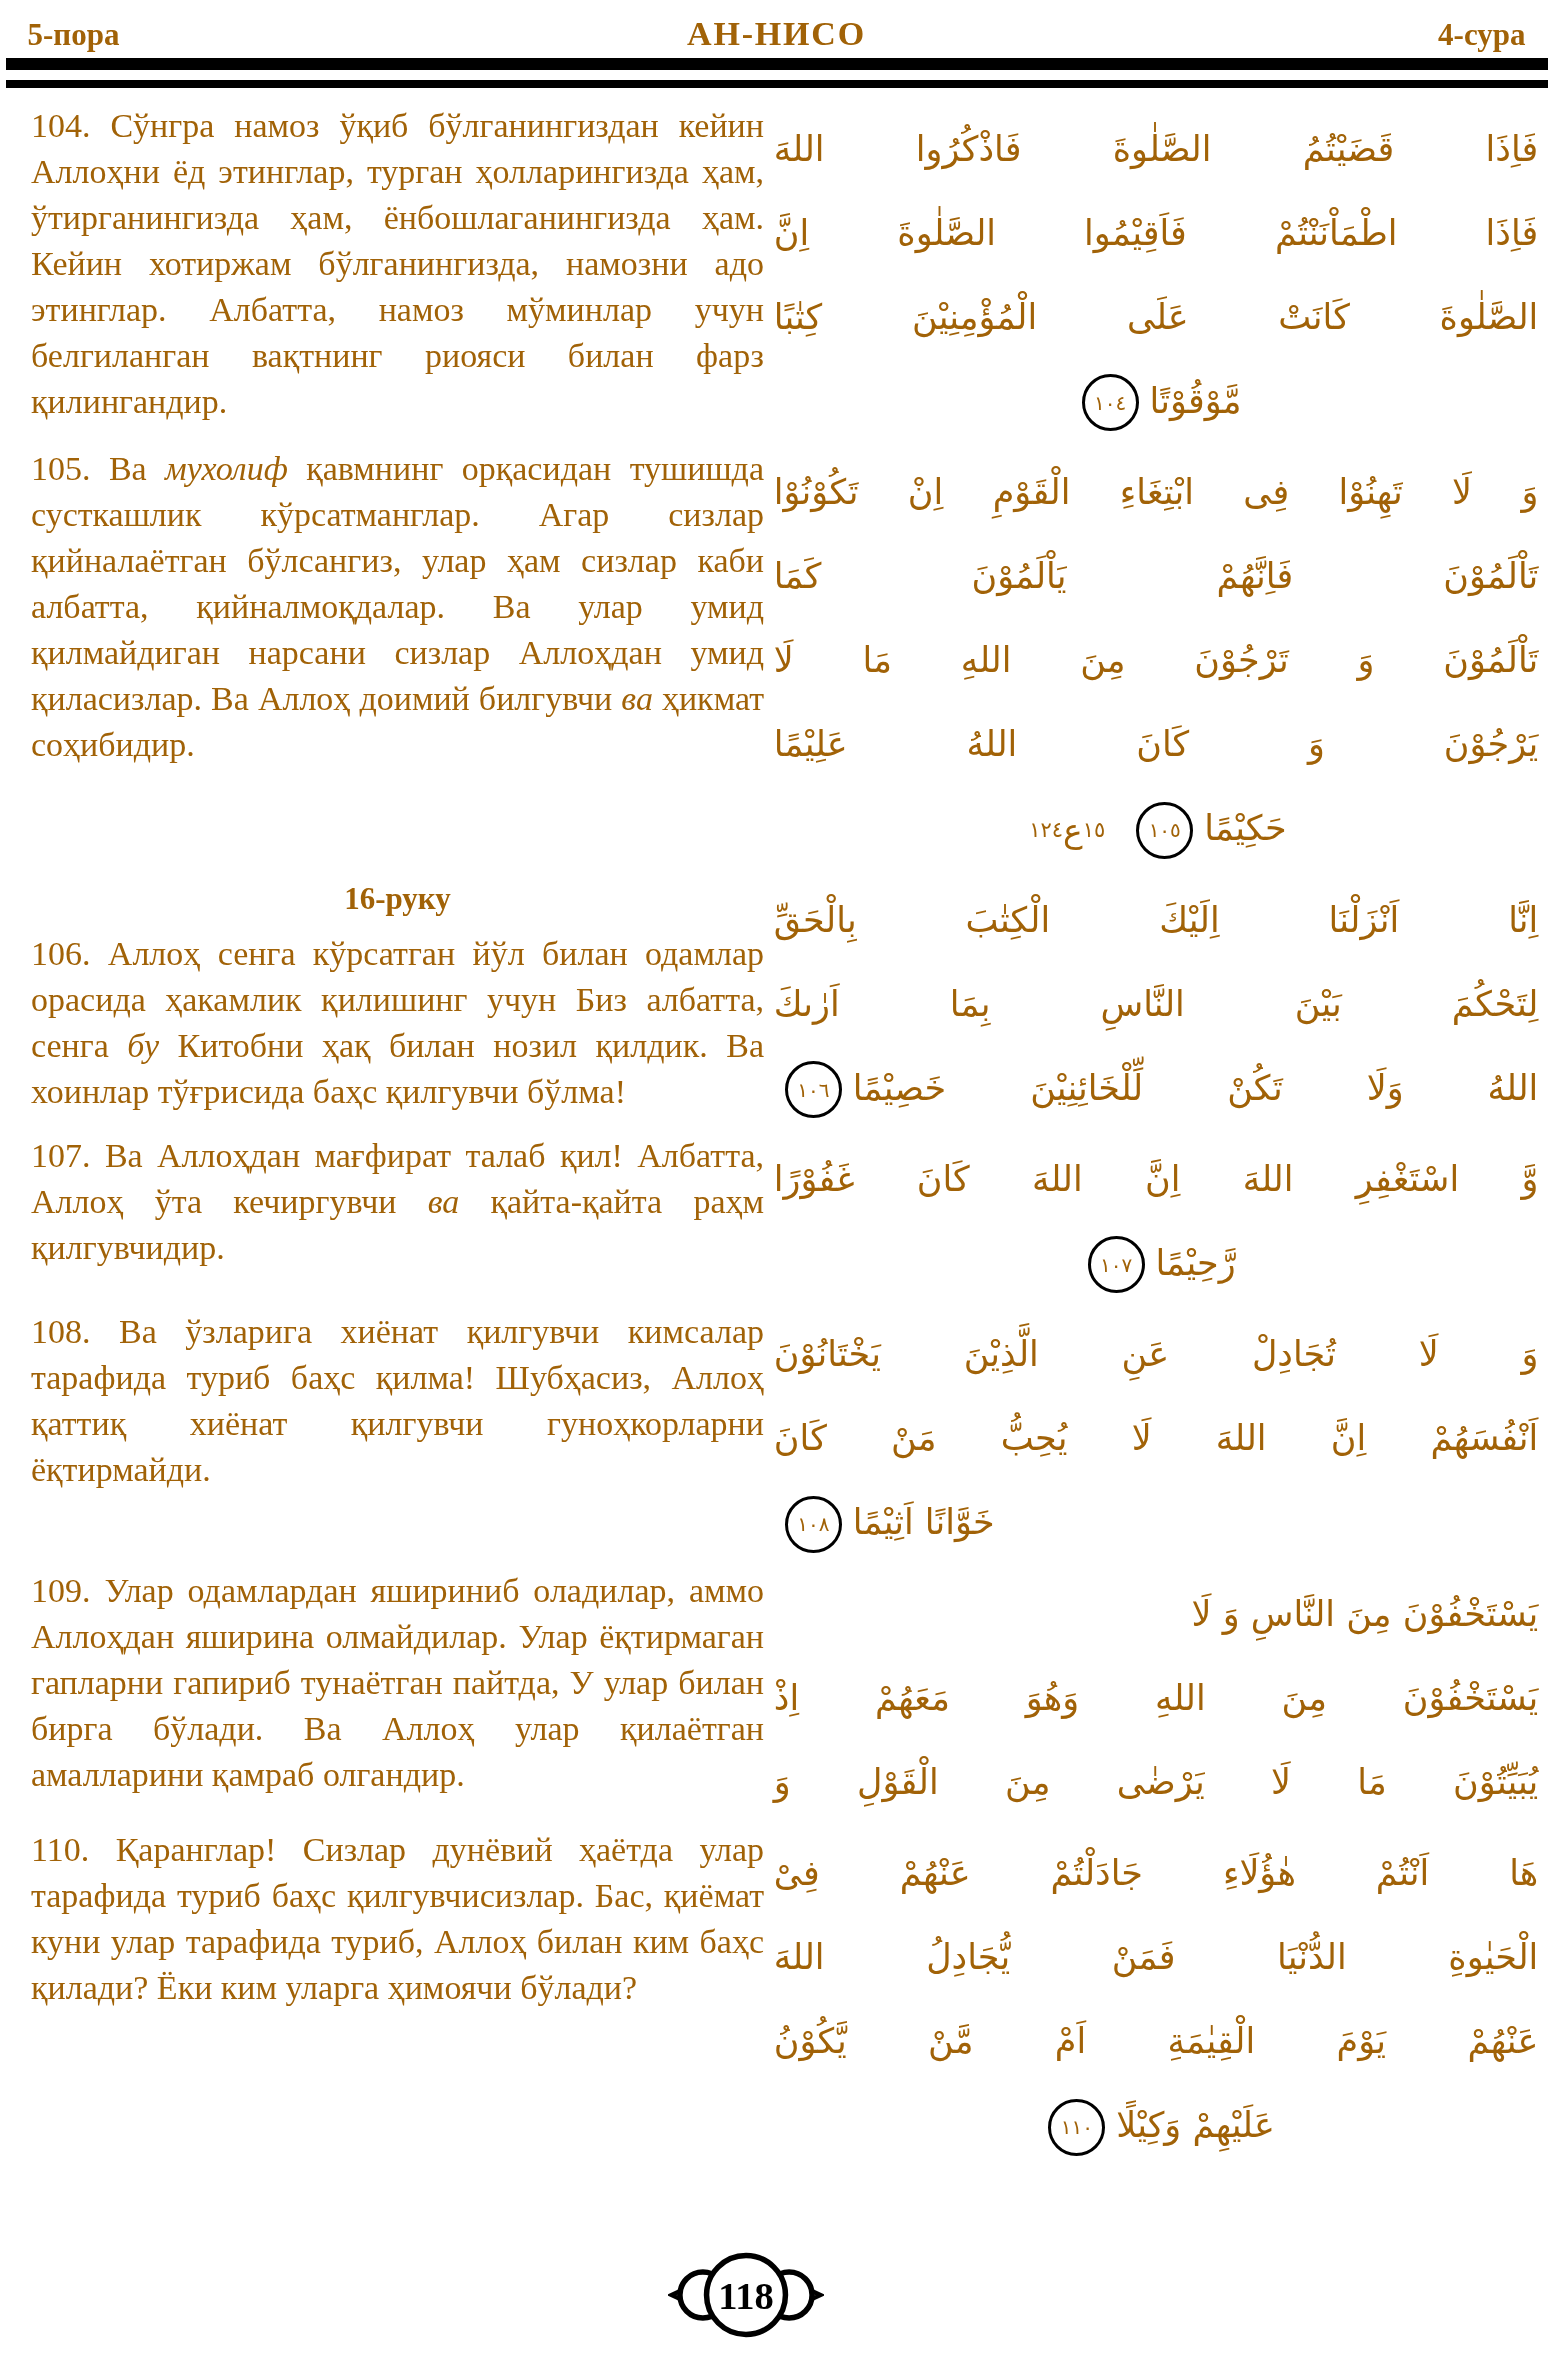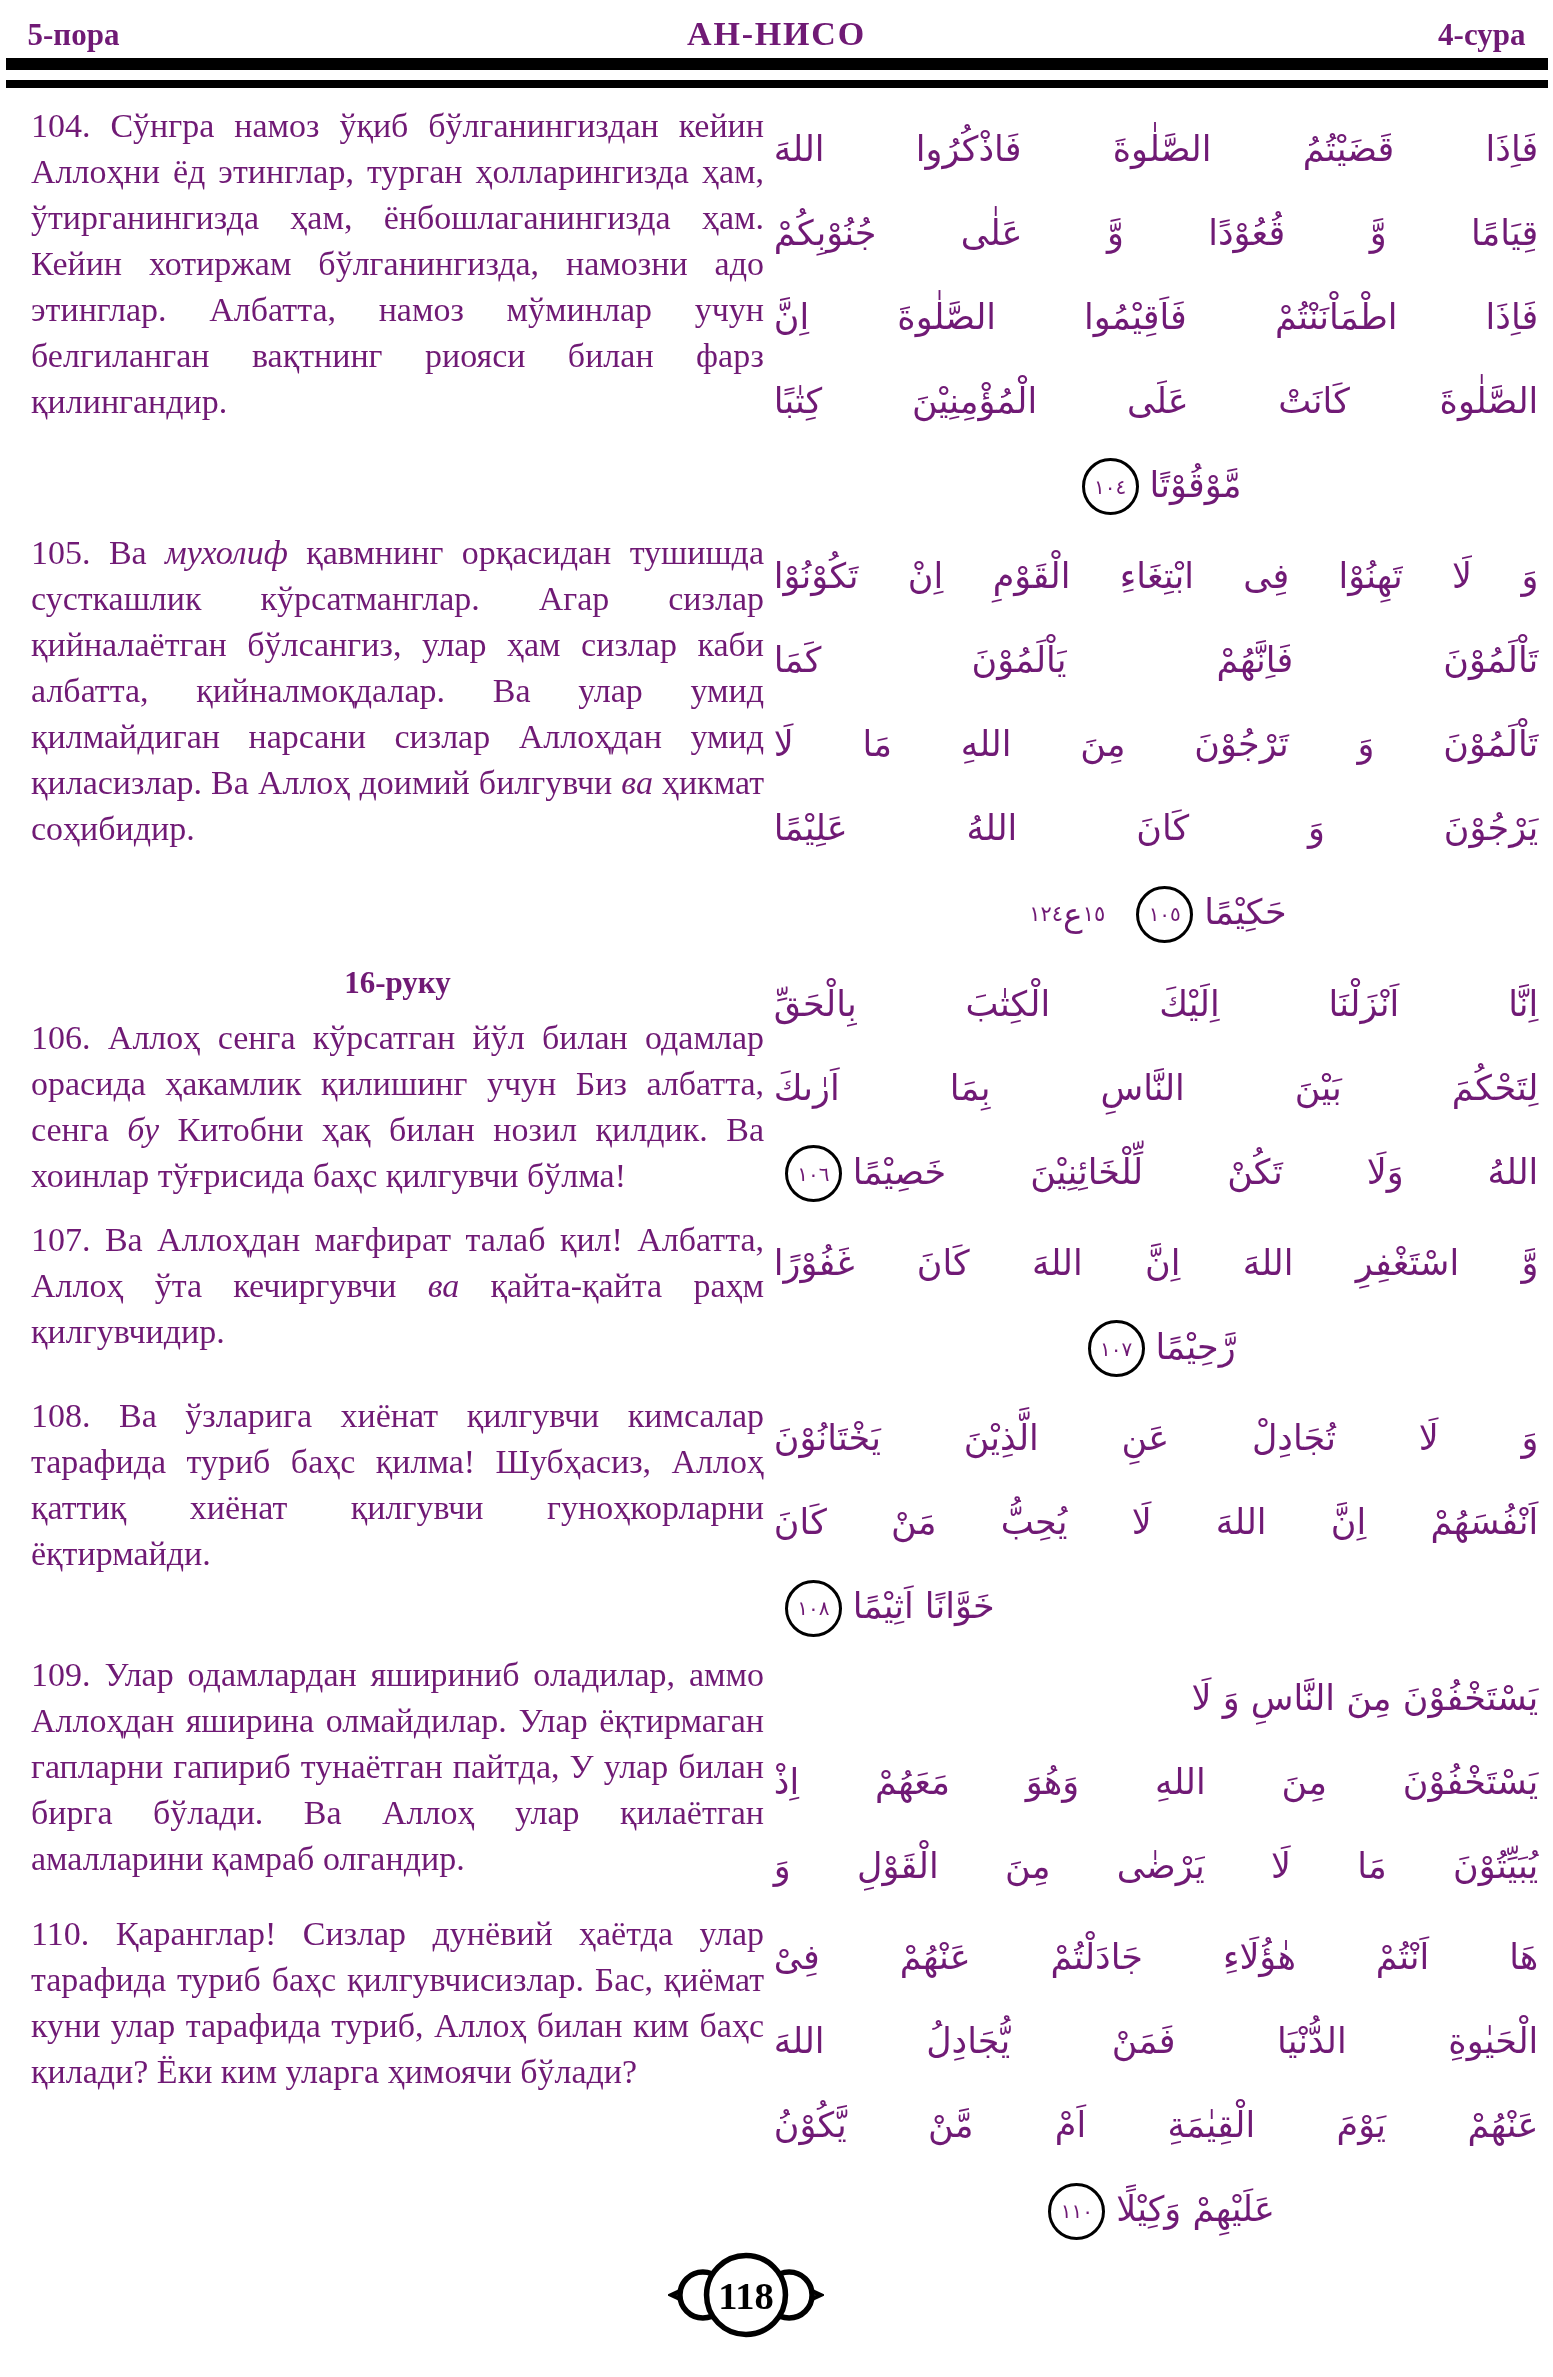--- a/index.html
+++ b/index.html
@@ -1,18 +1,18 @@
 <!DOCTYPE html>
 <html style="font-size:14.7px"><head>
 <meta charset="utf-8">
 <style>
   html,body{margin:0;padding:0;background:#e8e8e8;}
   .page{
     width:1553px;height:2377px;position:relative;background:#ffffff;
-    overflow:hidden;color:#701a75;margin:0 auto;
+    overflow:hidden;color:#a16207;margin:0 auto;
   }
   
   .header{
     display:grid;grid-template-columns:1fr auto 1fr;align-items:baseline;
     padding:14.7px 27.5px 5.5px 27.5px;
     font-family:"Liberation Serif","DejaVu Serif",serif;font-weight:bold;
   }
   .header .h-left{font-size:31px;text-align:left;}
   .header .h-center{font-size:34px;letter-spacing:1.8px;text-align:left;}
   .header .h-right{font-size:31px;text-align:right;}
@@ -81,21 +81,20 @@
     <div class="rule-b"></div>
   </div>
 
   <div class="content">
       <div class="verse-row">
         <div class="t-cell">
           <p class="t-par"><span>104. </span><span>Сўнгра намоз ўқиб бўлганингиздан кейин Аллоҳни ёд этинглар, турган ҳолларингизда ҳам, ўтирганингизда ҳам, ёнбошлаганингизда ҳам. Кейин хотиржам бўлганингизда, намозни адо этинглар. Албатта, намоз мўминлар учун белгиланган вақтнинг риояси билан фарз қилингандир.</span></p>
         </div>
         <div class="a-cell">
           <div class="aline j">فَاِذَا قَضَيْتُمُ الصَّلٰوةَ فَاذْكُرُوا اللهَ</div>
-          <div class="aline j">قِيَامًا وَّ قُعُوْدًا وَّ عَلٰى جُنُوْبِكُمْ</div>
           <div class="aline j">فَاِذَا اطْمَاْنَنْتُمْ فَاَقِيْمُوا الصَّلٰوةَ اِنَّ</div>
           <div class="aline j">الصَّلٰوةَ كَانَتْ عَلَى الْمُؤْمِنِيْنَ كِتٰبًا</div>
           <div class="aline c">مَّوْقُوْتًا<span class="vnum">١٠٤</span></div>
         </div>
       </div>
       <div class="verse-row">
         <div class="t-cell">
           <p class="t-par"><span>105. </span><span>Ва </span><i>мухолиф</i><span> қавмнинг орқасидан тушишда сусткашлик кўрсатманглар. Агар сизлар қийналаётган бўлсангиз, улар ҳам сизлар каби албатта, қийналмоқдалар. Ва улар умид қилмайдиган нарсани сизлар Аллоҳдан умид қиласизлар. Ва Аллоҳ доимий билгувчи </span><i>ва</i><span> ҳикмат соҳибидир.</span></p>
         </div>
         <div class="a-cell">

